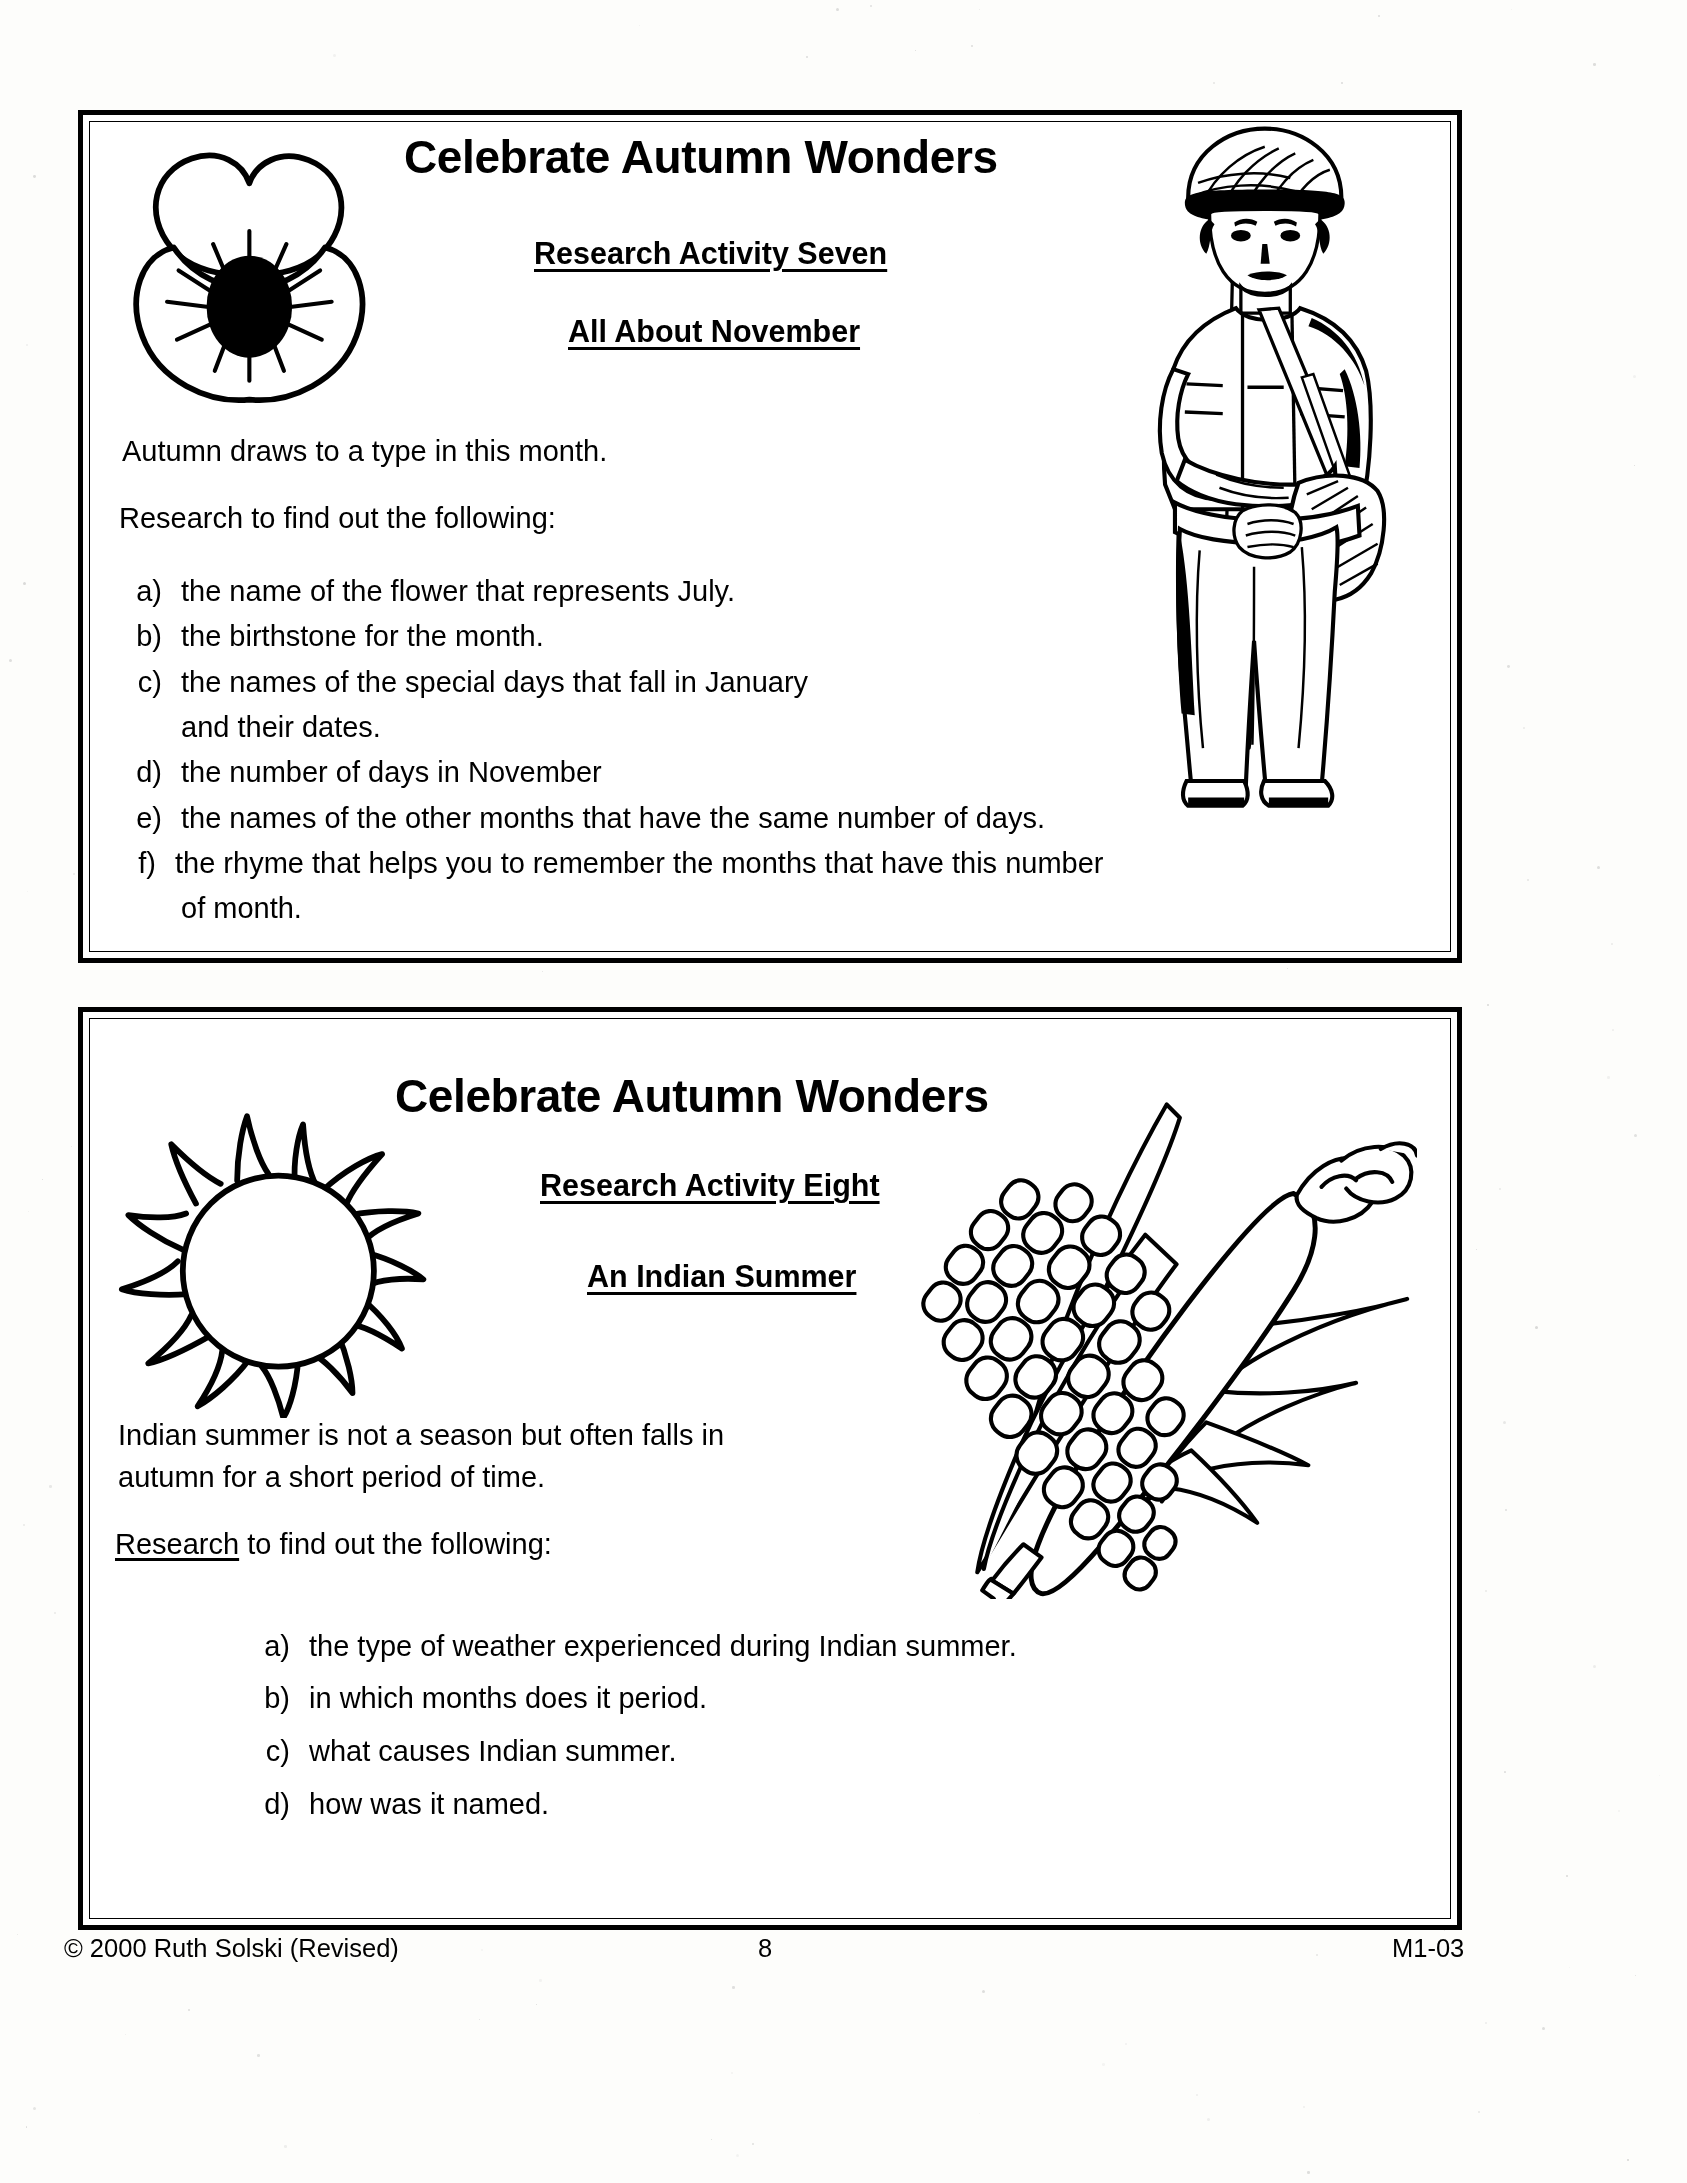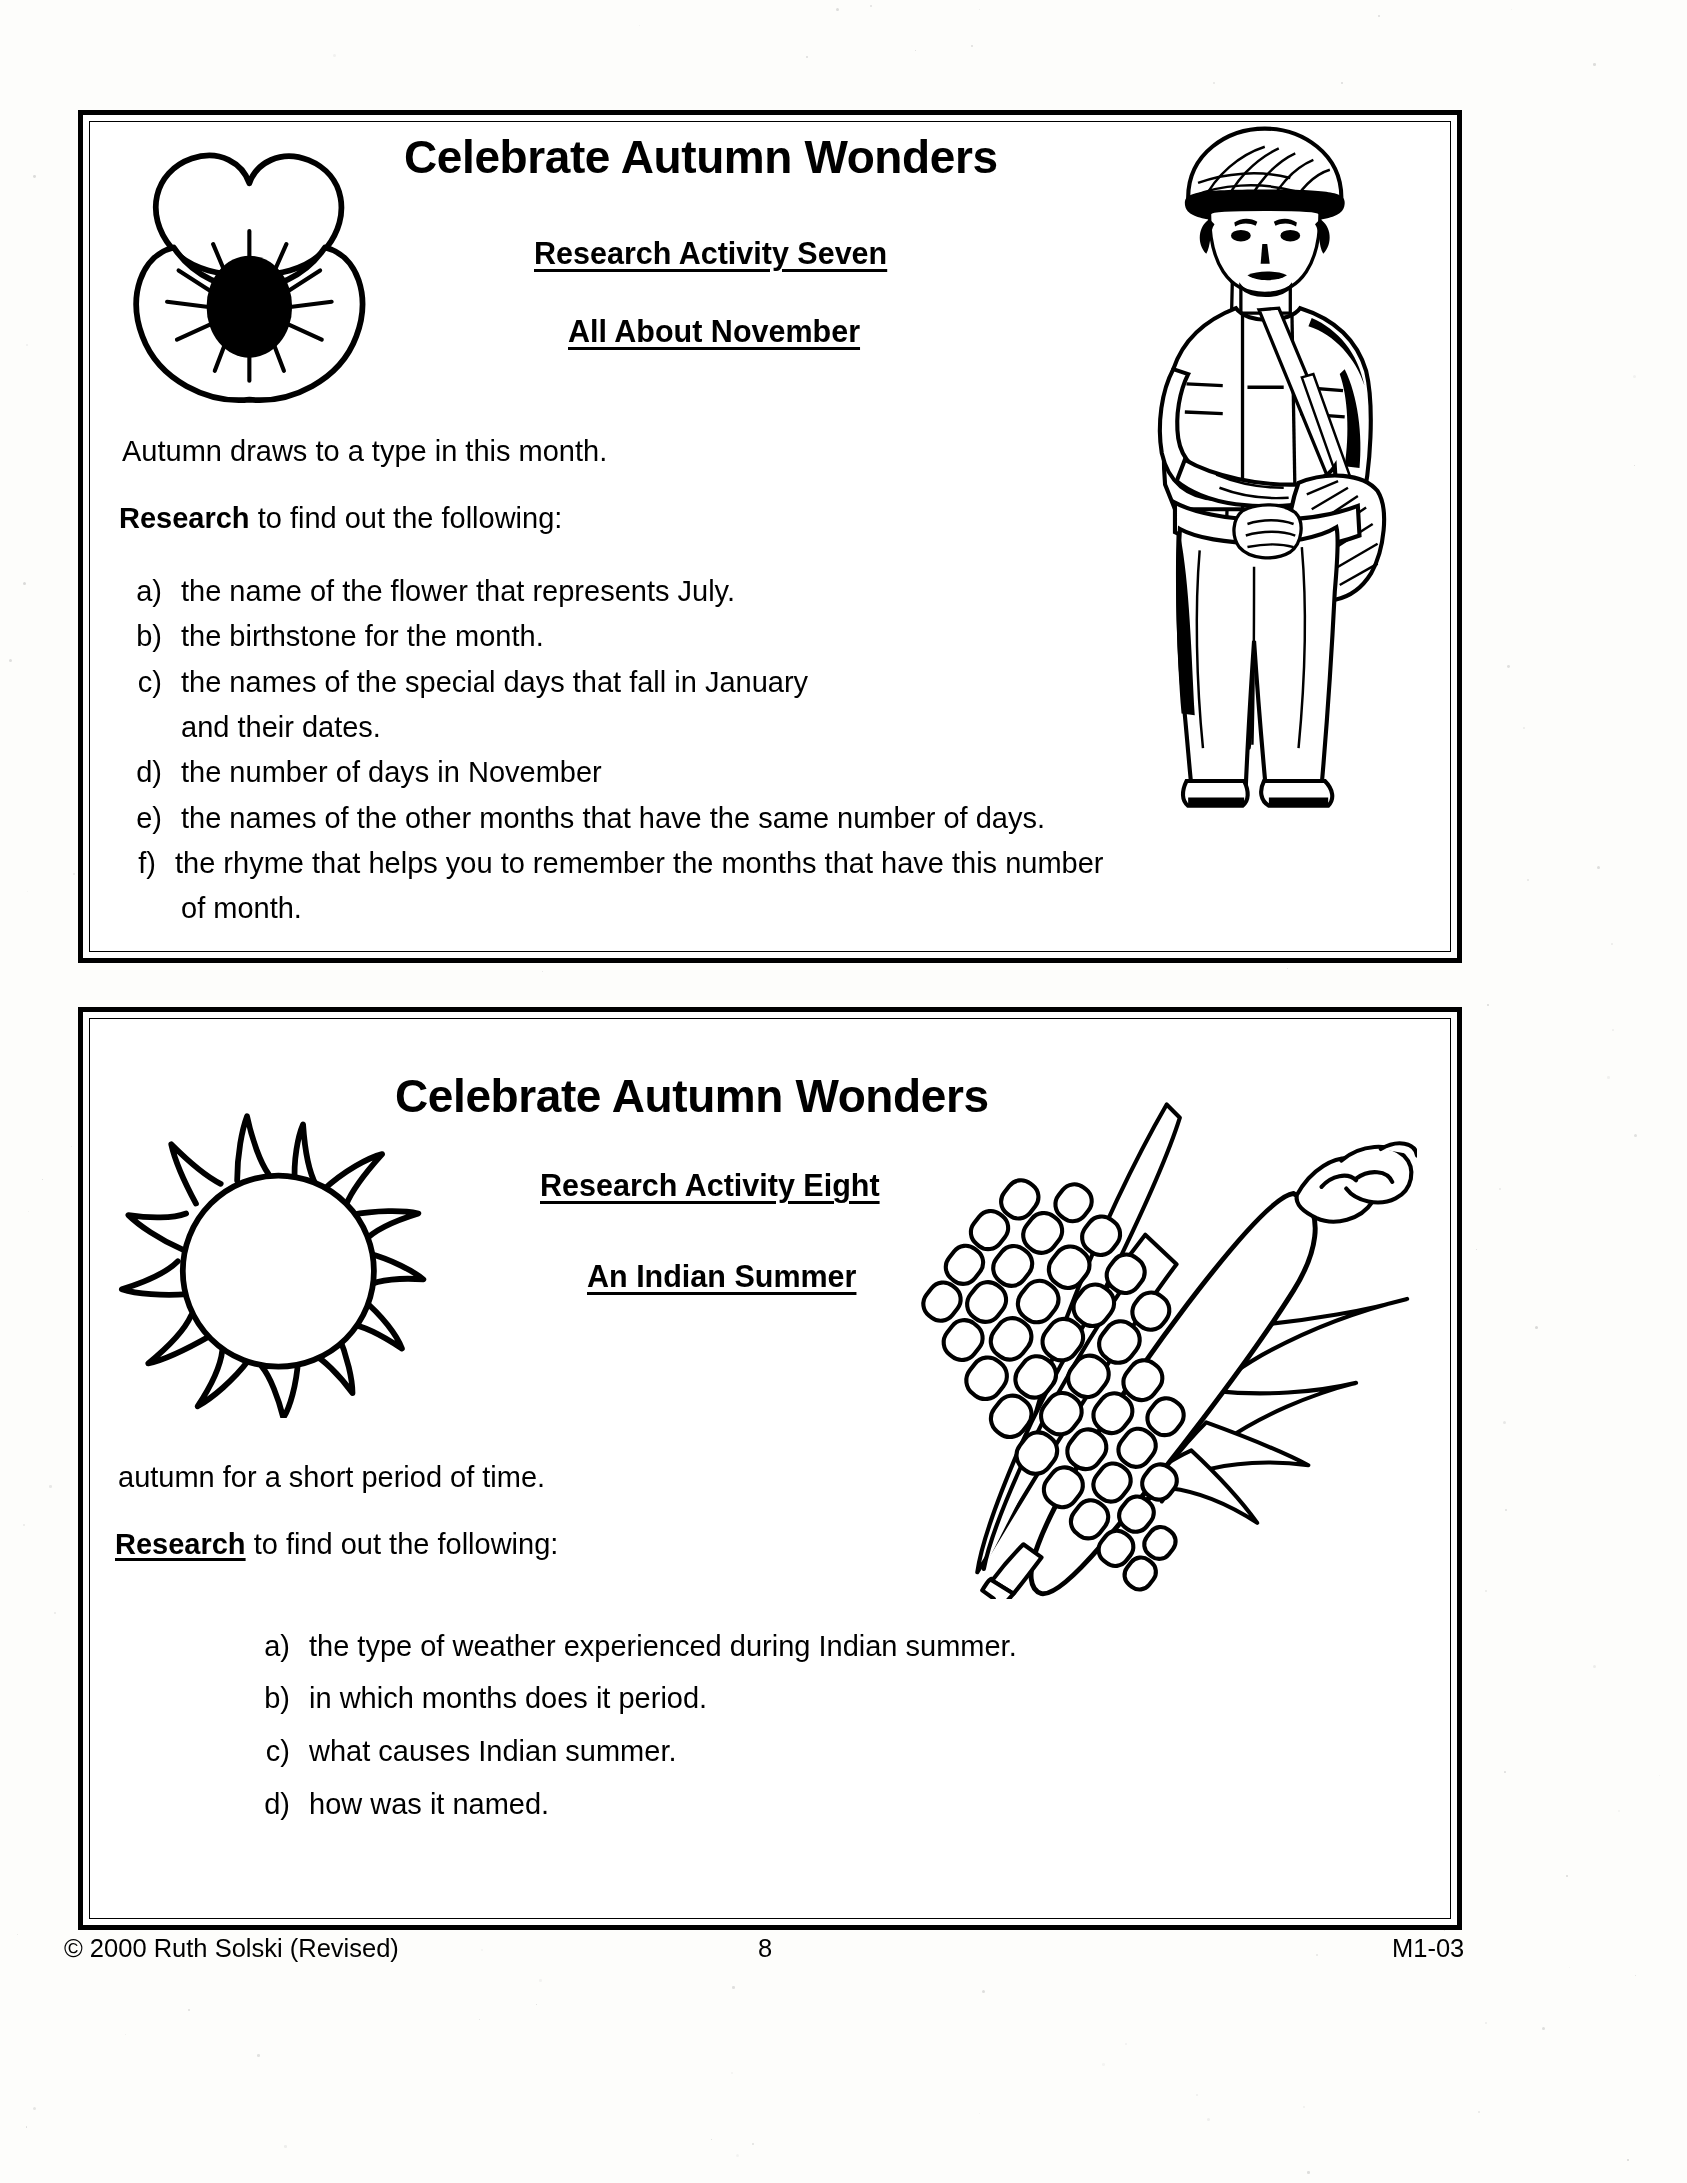--- a/index.html
+++ b/index.html
@@ -69,21 +69,21 @@
     position: absolute;
     font-size: 29px;
     white-space: nowrap;
   }
   .research-lead {
     position: absolute;
     font-size: 29px;
     white-space: nowrap;
   }
   .research-lead .rw {
-    font-weight: bold;
+    font-weight: normal;
   }
   .research-lead.underlined .rw {
     text-decoration: underline;
     text-underline-offset: 4.1px;
     text-decoration-thickness: 2.5px;
   }
 
   .li {
     position: absolute;
     font-size: 29px;
@@ -660,20 +660,21 @@
         <path d="M184 600 C172 616 160 632 150 644 L124 628 C136 612 150 596 162 584 Z"></path>
         <path d="M150 644 C140 656 132 666 126 650 L112 640 C118 630 124 622 124 628 Z"></path>
       </g>
     </svg>
   </div>
 
   <div class="title" style="left:395px; top:1069px;">Celebrate Autumn Wonders</div>
   <div class="sub" style="left:540px; top:1168px;">Research Activity Eight</div>
   <div class="sub" style="left:587px; top:1259px;">An Indian Summer</div>
 
+  <div class="body-line" style="left:118px; top:1419px;">Indian summer is not a season but often falls in</div>
   <div class="body-line" style="left:118px; top:1461px;">autumn for a short period of time.</div>
 
   <div class="research-lead underlined" style="left:115px; top:1528px;"><span class="rw">Research</span><span> to find out the following:</span></div>
 
   <div class="li" style="left:309px; top:1630px;">
     <span class="marker">a)</span>
     <span class="cont">the type of weather experienced during Indian summer.</span>
   </div>
   <div class="li" style="left:309px; top:1682px;">
     <span class="marker">b)</span>

